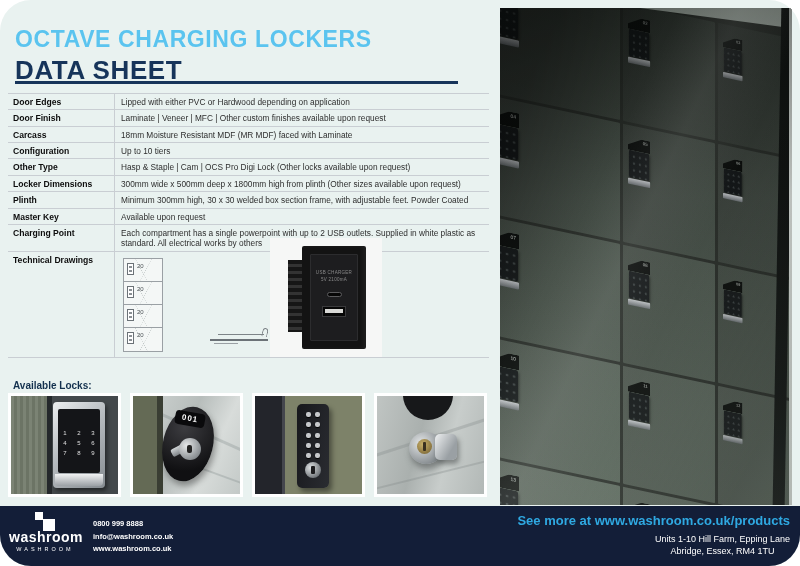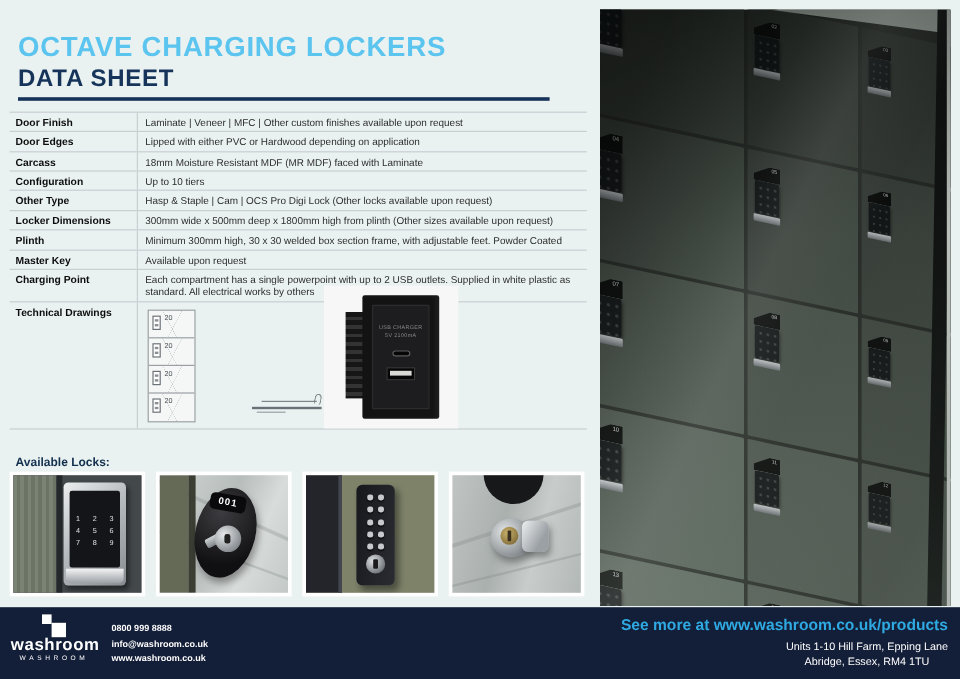--- a/index.html
+++ b/index.html
@@ -1,22 +1,22 @@
 <!DOCTYPE html>
 <html><head>
 <meta charset="utf-8">
 <style>
   * { margin:0; padding:0; box-sizing:border-box; }
   html,body { width:800px; height:566px; }
   body { font-family:"Liberation Sans", sans-serif; }
-  .page { position:relative; width:800px; height:566px; background:#e9f2f0; overflow:hidden; }
+  .page { position:relative; width:800px; height:566px; background:#e9f2f0; overflow:hidden;border-radius:31px; }
 
   
   .title { position:absolute; left:15px; top:26px; font-size:23px; font-weight:bold; letter-spacing:0.6px; color:#5bc4ef; }
-  .subtitle { position:absolute; left:15px; top:55px; font-size:20px; font-weight:bold; letter-spacing:0.6px; color:#16345a; }
+  .subtitle { position:absolute; left:15px; top:55px; font-size:26px; font-weight:bold; letter-spacing:0.6px; color:#16345a; }
   .rule { position:absolute; left:15px; top:81px; width:443px; height:3px; background:#16345a; }
 
   
   .spec-table { position:absolute; left:8px; top:93px; width:481px; border-bottom:1px solid #c9ced3; }
   .spec-row { display:grid; grid-template-columns:106px 1fr; border-top:1px solid #c9ced3; min-height:16px; }
   .spec-label { font-size:8.6px; font-weight:bold; color:#0d0d0d; padding:3px 2px 2px 5px; }
   .spec-value { font-size:8.3px; color:#2e2e2e; padding:3px 4px 2px 6px; border-left:1px solid #c9ced3; line-height:1.25; }
   .spec-row.tech { height:106px; }
   .spec-row.tech .spec-value { position:relative; }
 
@@ -152,26 +152,26 @@
 <body>
 
 <div class="page">
 
   <div class="title">OCTAVE CHARGING LOCKERS</div>
   <div class="subtitle">DATA SHEET</div>
   <div class="rule"></div>
 
   <div class="spec-table">
     <div class="spec-row">
+        <div class="spec-label">Door Edges</div>
+        <div class="spec-value">Lipped with either PVC or Hardwood depending on application</div>
+      </div>
+      <div class="spec-row">
         <div class="spec-label">Door Finish</div>
         <div class="spec-value">Laminate | Veneer | MFC | Other custom finishes available upon request</div>
-      </div>
-      <div class="spec-row">
-        <div class="spec-label">Door Edges</div>
-        <div class="spec-value">Lipped with either PVC or Hardwood depending on application</div>
       </div>
       <div class="spec-row">
         <div class="spec-label">Carcass</div>
         <div class="spec-value">18mm Moisture Resistant MDF (MR MDF) faced with Laminate</div>
       </div>
       <div class="spec-row">
         <div class="spec-label">Configuration</div>
         <div class="spec-value">Up to 10 tiers</div>
       </div>
       <div class="spec-row">

